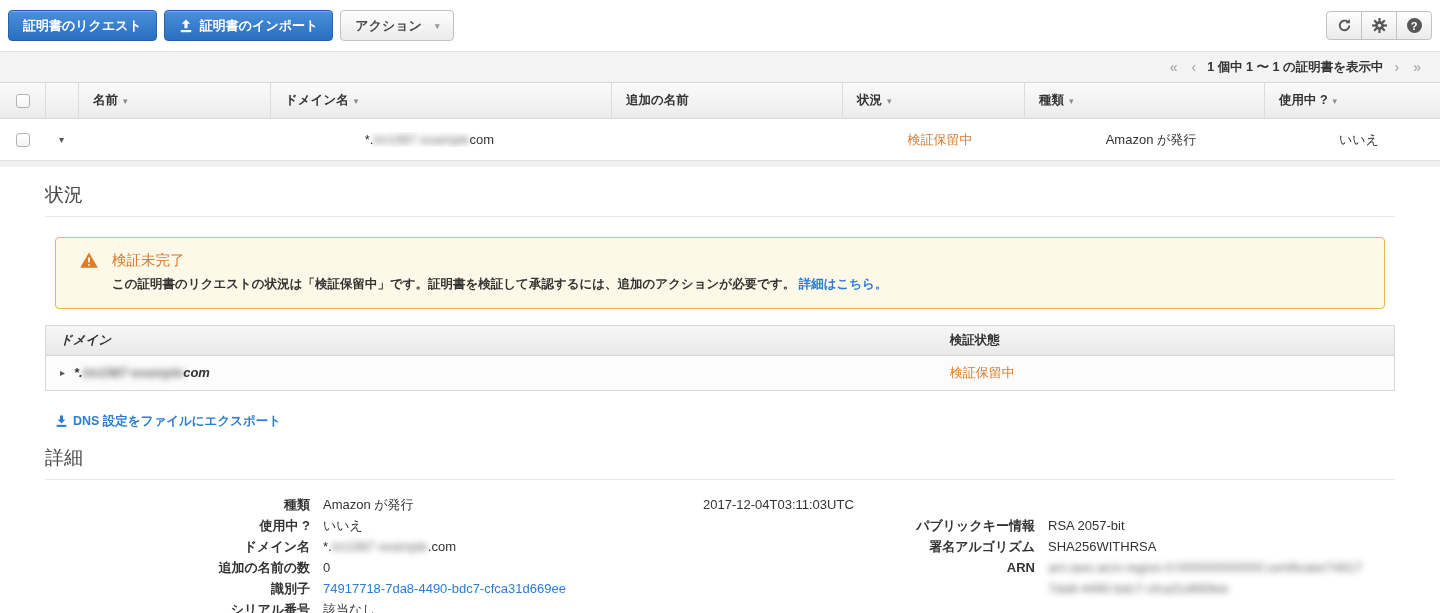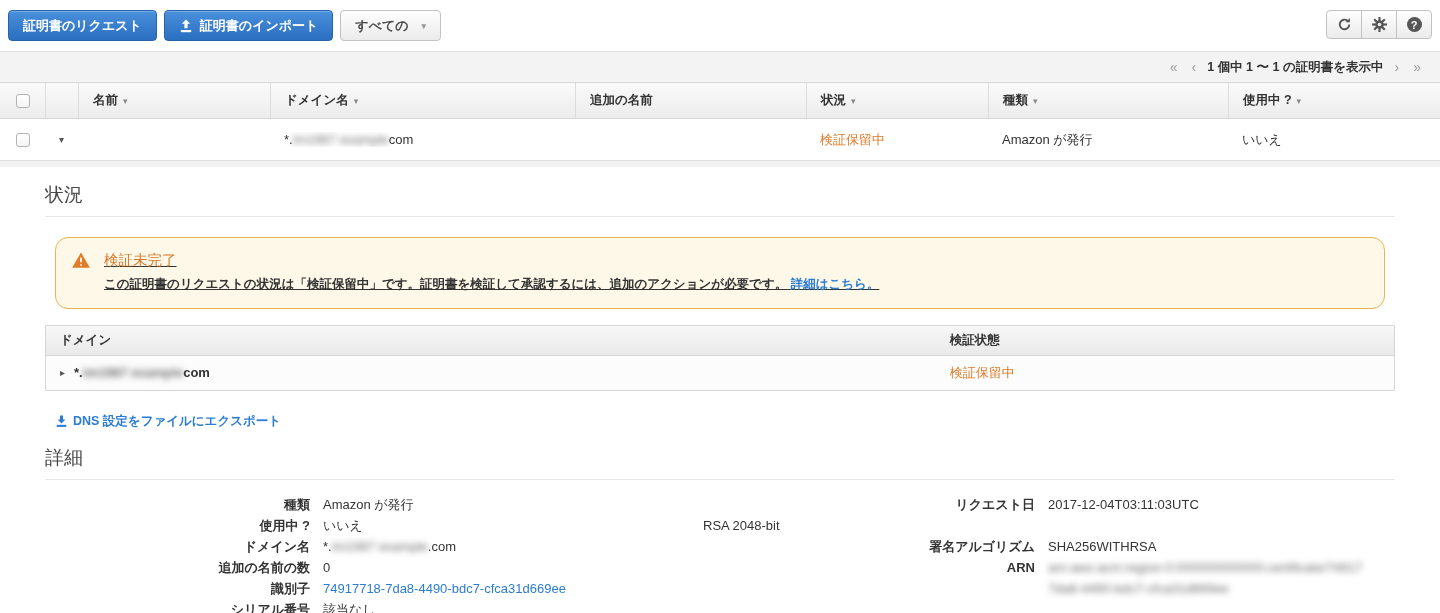--- a/index.html
+++ b/index.html
@@ -1,20 +1,20 @@
 <!DOCTYPE html>
 <html><head>
 <meta charset="utf-8">
 <style>
   * { box-sizing: border-box; margin: 0; padding: 0; }
   html,body { width:1440px; height:613px; background:#fff; overflow:hidden;
     font-family:"Liberation Sans","DejaVu Sans",sans-serif; color:#333; }
 
   
-  .toolbar { display:flex; padding:10px 8px; }
+  .toolbar { display:flex; align-items:center; padding:10px 8px; }
   .btn { display:inline-flex; align-items:center; gap:7px; height:31px; padding:0 14px;
     font-size:13px; font-weight:bold; border-radius:4px; cursor:pointer; white-space:nowrap; }
   .btn-blue { background:linear-gradient(#4a90dc,#2a6fc0); border:1px solid #2663a8; color:#fff;
     box-shadow:inset 0 1px 0 rgba(255,255,255,.25); margin-right:7px; }
   .btn-gray { background:linear-gradient(#fefefe,#ebebeb); border:1px solid #c2c2c2; color:#4a4a4a; }
   .toolbar-spacer { flex:1; }
   .btn-group { display:flex; }
   .icon-btn { width:36px; height:29px; display:flex; align-items:center; justify-content:center;
     background:linear-gradient(#fefefe,#ebebeb); border:1px solid #c2c2c2; cursor:pointer; margin-left:-1px; }
   .icon-btn:first-child { border-radius:4px 0 0 4px; margin-left:0; }
@@ -27,54 +27,54 @@
   .pagination-bar { height:31px; background:#f3f3f3; border-top:1px solid #e2e2e2;
     display:flex; align-items:center; justify-content:flex-end; padding-right:12px; }
   .page-chev { color:#9b9b9b; font-size:14px; padding:0 7px; cursor:pointer; }
   .page-label { font-size:12.5px; font-weight:bold; color:#333; padding:0 4px; }
 
   
   .grid-header { display:flex; height:37px; align-items:center;
     background:linear-gradient(#fafafa,#ececec); border-top:1px solid #d8d8d8; border-bottom:1px solid #d8d8d8;
     font-size:12.5px; font-weight:bold; }
   .grid-row { display:flex; height:41px; align-items:center; background:#fff; font-size:13px; }
-  .col { padding-left:14px; overflow:hidden; white-space:nowrap; }
+  .col { padding-left:14px; overflow:hidden; white-space:nowrap;text-align:center; }
   .grid-header .col { border-left:1px solid #dcdcdc; height:100%; display:flex; align-items:center; }
   .grid-header .col:first-child { border-left:none; }
   .c1 { width:45px; padding-left:0; display:flex; justify-content:center; }
   .c2 { width:33px; padding-left:0; display:flex; justify-content:center; }
-  .c3 { width:192px; } .c4 { width:305px; } .c5 { width:231px; }
+  .c3 { width:192px; } .c4 { width:305px; } .c5 { width:231px;margin-left:36px; }
   .c6 { width:182px; } .c7 { width:240px; } .c8 { flex:1; }
   .sort-caret { font-size:9px; color:#8a8a8a; margin-left:5px; }
   .checkbox { width:14px; height:14px; border:1px solid #b3b3b3; border-radius:3px;
     background:linear-gradient(#fff,#f4f4f4); display:inline-block; cursor:pointer; }
   .expander { font-size:10px; color:#555; cursor:pointer; }
   .status-orange { color:#dd7a28; }
   .gap-band { height:7px; background:#f1f1f1; border-top:1px solid #e0e0e0; }
 
   
   .section { padding:0 45px; }
   .section-title { font-size:19px; font-weight:400; color:#494949; margin-top:15px;
     padding-bottom:8px; border-bottom:1px solid #e8e8e8; }
 
   
   .warning-box { margin:20px 10px 0 10px; background:#fdf8e7; border:1px solid #eab550;
-    border-radius:13px; padding:13px 16px 14px; display:flex; gap:14px;text-decoration:underline; }
+    border-radius:4px; padding:13px 24px 14px; display:flex; gap:14px; }
   .warning-icon { flex:0 0 auto; padding-top:1px; }
   .warning-title { color:#d9772a; font-size:14.5px; margin-bottom:5px; }
   .warning-body { font-size:12.5px; font-weight:bold; color:#333; line-height:1.5; }
   .link { color:#2b7cd3; text-decoration:none; cursor:pointer;margin-top:8px; }
 
   
   .domain-table { margin-top:16px; border:1px solid #d6d6d6; border-radius:1px; }
   .domain-head { display:flex; height:30px; align-items:center;
     background:linear-gradient(#f7f7f7,#e9e9e9); border-bottom:1px solid #d6d6d6;
     font-size:12.5px; font-weight:bold; }
   .domain-row { display:flex; height:34px; align-items:center; background:#fcfcfc; font-size:13px; }
-  .dcol-l { width:66%; padding-left:14px; display:flex; align-items:center; gap:9px; }
+  .dcol-l { width:66%; padding-left:14px; display:flex; align-items:center; gap:9px;font-style:italic; }
   .dcol-r { flex:1; padding-left:14px; }
   .domain-bold { font-weight:bold; }
 
   
   .export-row { display:flex; align-items:flex-end; margin:14px 0 0 10px; font-size:12.5px; font-weight:bold; }
   .export-link { display:inline-flex; align-items:center; gap:5px; }
   .export-cname { margin-left:76px; color:#444; cursor:pointer; }
 
   
   .details-grid { display:flex; margin-top:14px; padding-bottom:10px; font-size:13px; }
@@ -97,21 +97,21 @@
   <button class="btn btn-blue">
     <span style="display:inline-flex;">
       <svg width="14" height="14" viewBox="0 0 14 14">
           <path fill="#fff" d="M7 0.5l4.2 4.3H8.6v4.4H5.4V4.8H2.8z"></path>
           <rect x="1.8" y="11" width="10.4" height="2.2" fill="#fff"></rect>
         </svg>
     </span>
     <span>証明書のインポート</span>
   </button>
   <button class="btn btn-gray">
-    <span>すべての</span>
+    <span>アクション</span>
     <span class="caret">▾</span>
   </button>
   <div class="toolbar-spacer"></div>
   <div class="btn-group">
     <button class="icon-btn">
       <span style="display:inline-flex;">
         <svg width="15" height="15" viewBox="0 0 15 15">
             <path d="M12.3 7.5a4.8 4.8 0 1 1-1.6-3.6" fill="none" stroke="#555" stroke-width="1.9"></path>
             <path d="M12.9 0.9v4.4H8.5z" fill="#555"></path>
           </svg>
@@ -267,25 +267,25 @@
         <div class="dvalue"><a class="link">74917718-7da8-4490-bdc7-cfca31d669ee</a></div>
       </div>
       <div class="drow">
         <div class="dlabel">シリアル番号</div>
         <div class="dvalue">該当なし</div>
       </div>
     </div>
 
     <div class="details-col-right">
       <div class="drow">
-        <div class="dlabel">リクエスト日</div>
         <div class="dvalue">2017-12-04T03:11:03UTC</div>
       </div>
       <div class="drow">
-        <div class="dvalue">RSA 2048-bit</div>
+        <div class="dlabel">パブリックキー情報</div>
+        <div class="dvalue">RSA 2057-bit</div>
       </div>
       <div class="drow">
         <div class="dlabel">署名アルゴリズム</div>
         <div class="dvalue">SHA256WITHRSA</div>
       </div>
       <div class="drow">
         <div class="dlabel">ARN</div>
         <div class="dvalue">
           <div class="redacted">arn:aws:acm:region-0:000000000000:certificate/74917</div>
           <div class="redacted">7da8-4490-bdc7-cfca31d669ee</div>

